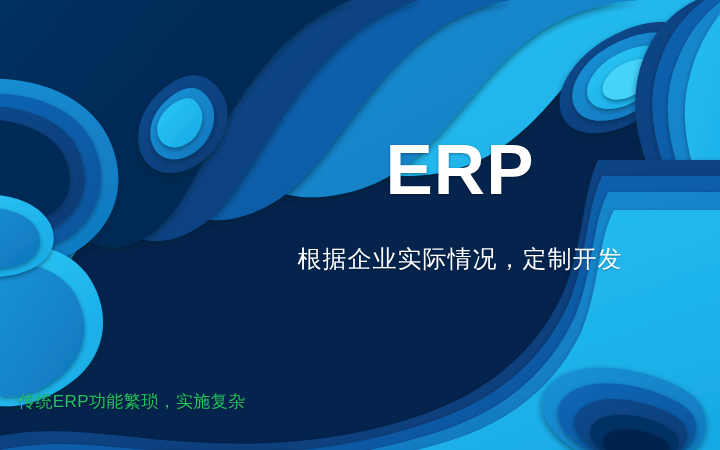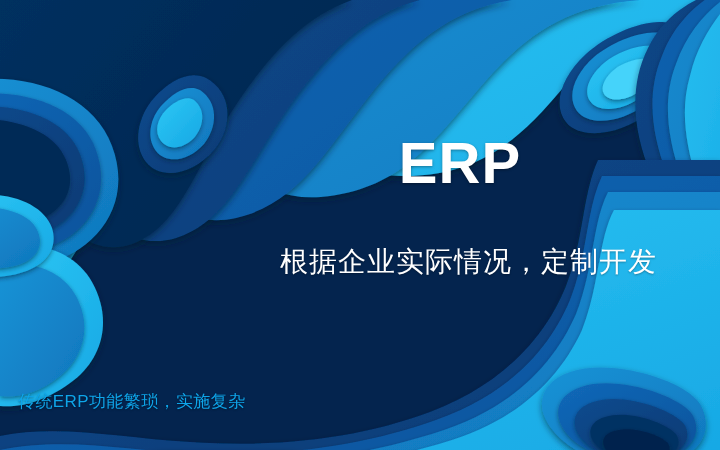--- a/index.html
+++ b/index.html
@@ -26,45 +26,45 @@
     inset: 0;
     z-index: 5;
   }
   .title {
     position: absolute;
     left: 280px;
     top: 134px;
     width: 360px;
     text-align: center;
     color: #ffffff;
-    font-size: 58px;
+    font-size: 71px;
     font-weight: bold;
     letter-spacing: 1px;
     line-height: 1.0;
     text-shadow: 0 1px 3px rgba(0,0,0,0.35);
     white-space: nowrap;
   }
   .subtitle {
     position: absolute;
     left: 280px;
     top: 243px;
     width: 360px;
     text-align: center;
     color: #ffffff;
-    font-size: 28px;
+    font-size: 24px;
     font-weight: normal;
     letter-spacing: 1px;
     white-space: nowrap;
     text-shadow: 0 1px 2px rgba(0,0,0,0.3);
   }
   .footnotes {
     position: absolute;
     left: 18px;
     bottom: 36px;
-    color: #0ea5e9;
+    color: #22c55e;
     font-size: 17px;
     line-height: 1.5;
     letter-spacing: 0.4px;
     text-shadow: 0 1px 2px rgba(0,0,0,0.35);
   }
   .footnote-line { display: block; white-space: nowrap; }
 </style>
 </head>
 <body>
 

